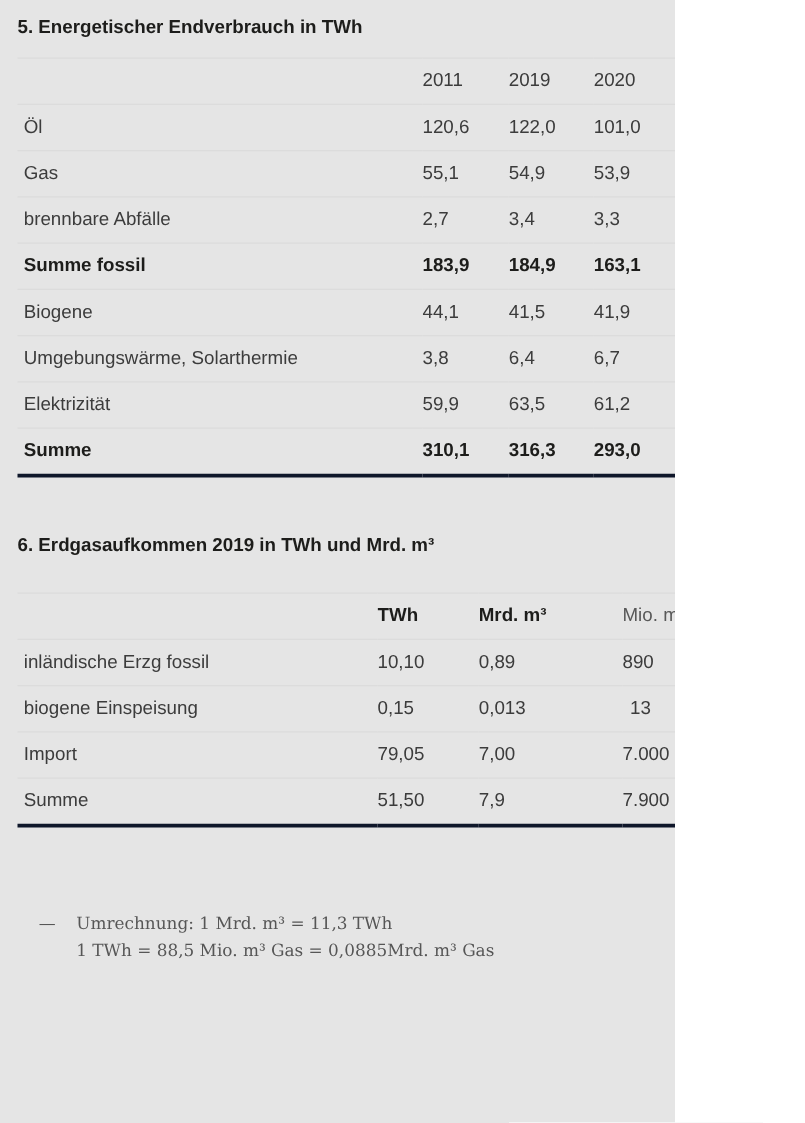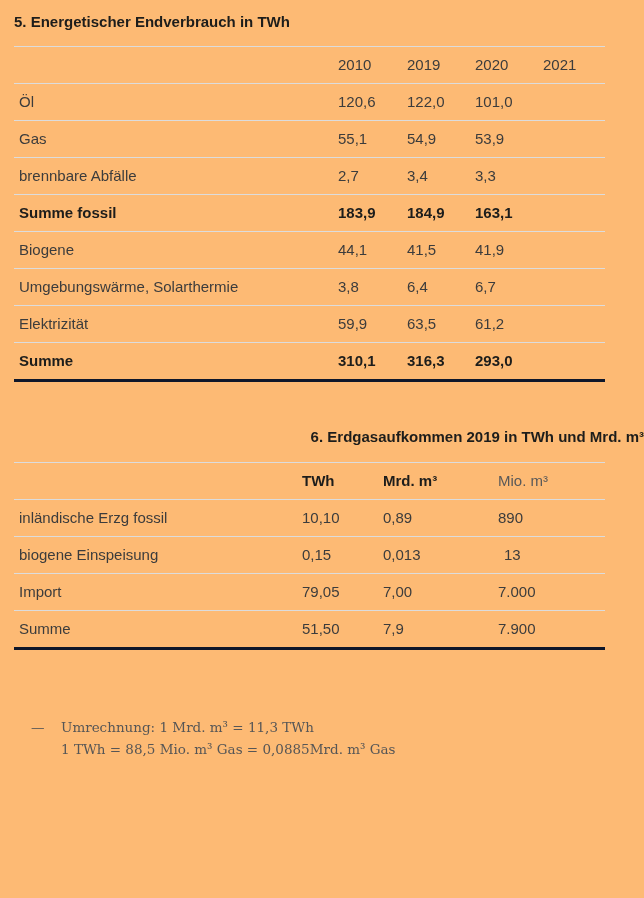--- a/index.html
+++ b/index.html
@@ -3,23 +3,23 @@
 <meta charset="utf-8">
 <style>
   html, body {
     margin: 0;
     padding: 0;
     background: #ffffff;
     font-family: "Liberation Sans", sans-serif;
   }
   .page {
     position: relative;
-    width: 644px;
+    width: 540px;
     height: 898px;
-    background: #fdba74;
+    background: #e5e5e5;
     box-sizing: border-box;
     padding: 12px 0 0 14px;
     overflow: hidden;
   }
   h1.tbl-title {
     margin: 0;
     font-size: 15px;
     line-height: 19px;
     font-weight: bold;
     color: #1d1d1b;
@@ -52,22 +52,22 @@
   }
   table.data-table tr.row-bold td,
   table.data-table th.hdr-bold {
     font-weight: bold;
     color: #1d1d1b;
   }
   table.data-table th.hdr-light {
     color: #595959;
   }
   #table5 { margin-top: 15px; }
-  #title6 { margin-top: 45px; text-align: right; }
-  #table6 { margin-top: 16px; }
+  #title6 { margin-top: 45px; }
+  #table6 { margin-top: 28px; }
   .footnote {
     margin-top: 66px;
     display: flex;
     align-items: flex-start;
     font-family: "DejaVu Serif", serif;
     font-size: 13.5px;
     color: #565656;
   }
   .footnote .dash {
     margin-left: 17px;
@@ -90,21 +90,21 @@
     <colgroup>
       <col style="width:324px">
         <col style="width:69px">
         <col style="width:68px">
         <col style="width:68px">
         <col style="width:62px">
     </colgroup>
     <thead>
       <tr>
         <th class="lbl"></th>
-        <th>2010</th>
+        <th>2011</th>
         <th>2019</th>
         <th>2020</th>
         <th>2021</th>
       </tr>
     </thead>
     <tbody>
       <tr>
         <td class="lbl">Öl</td>
         <td>120,6</td>
         <td>122,0</td>

